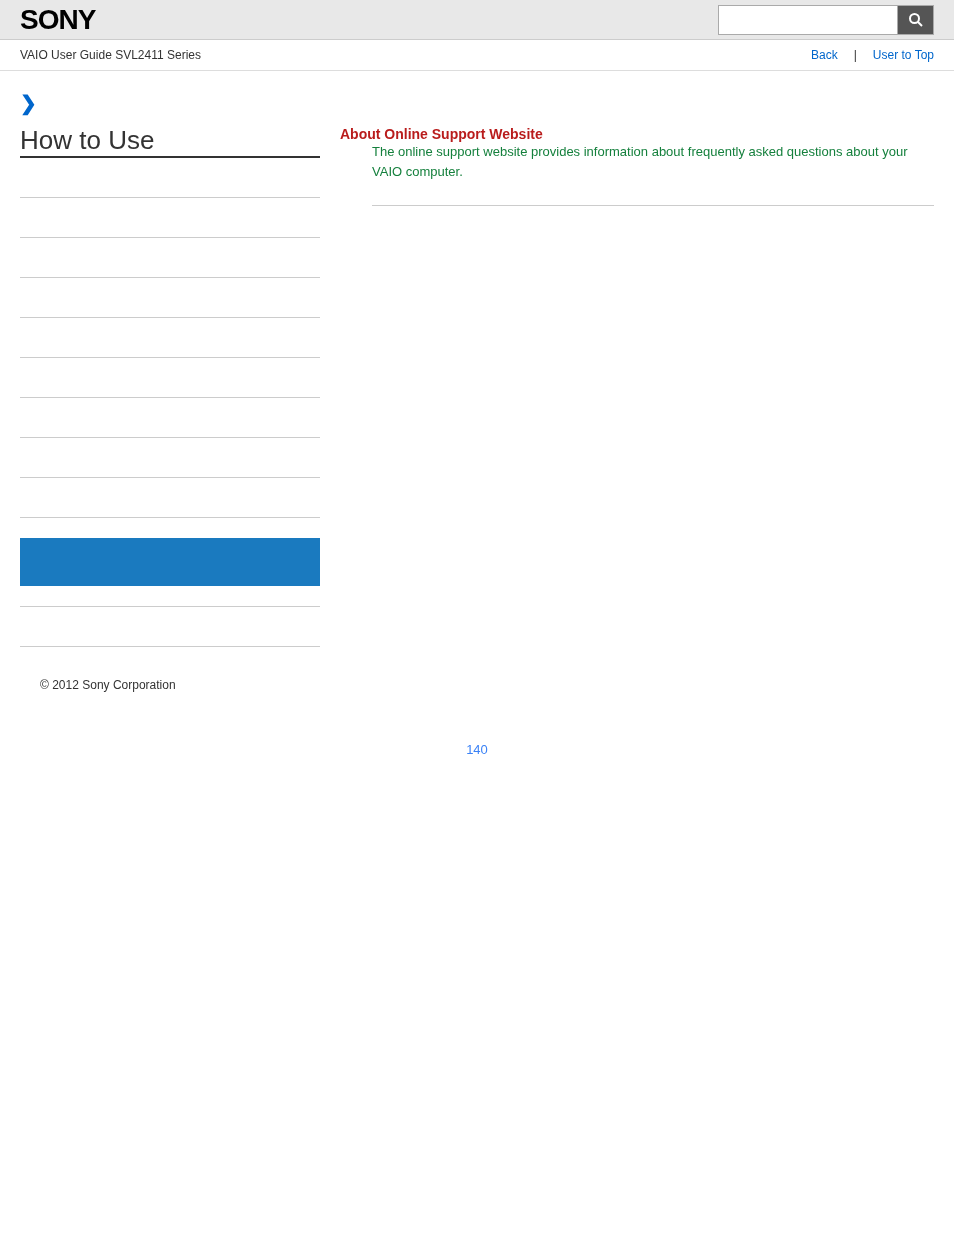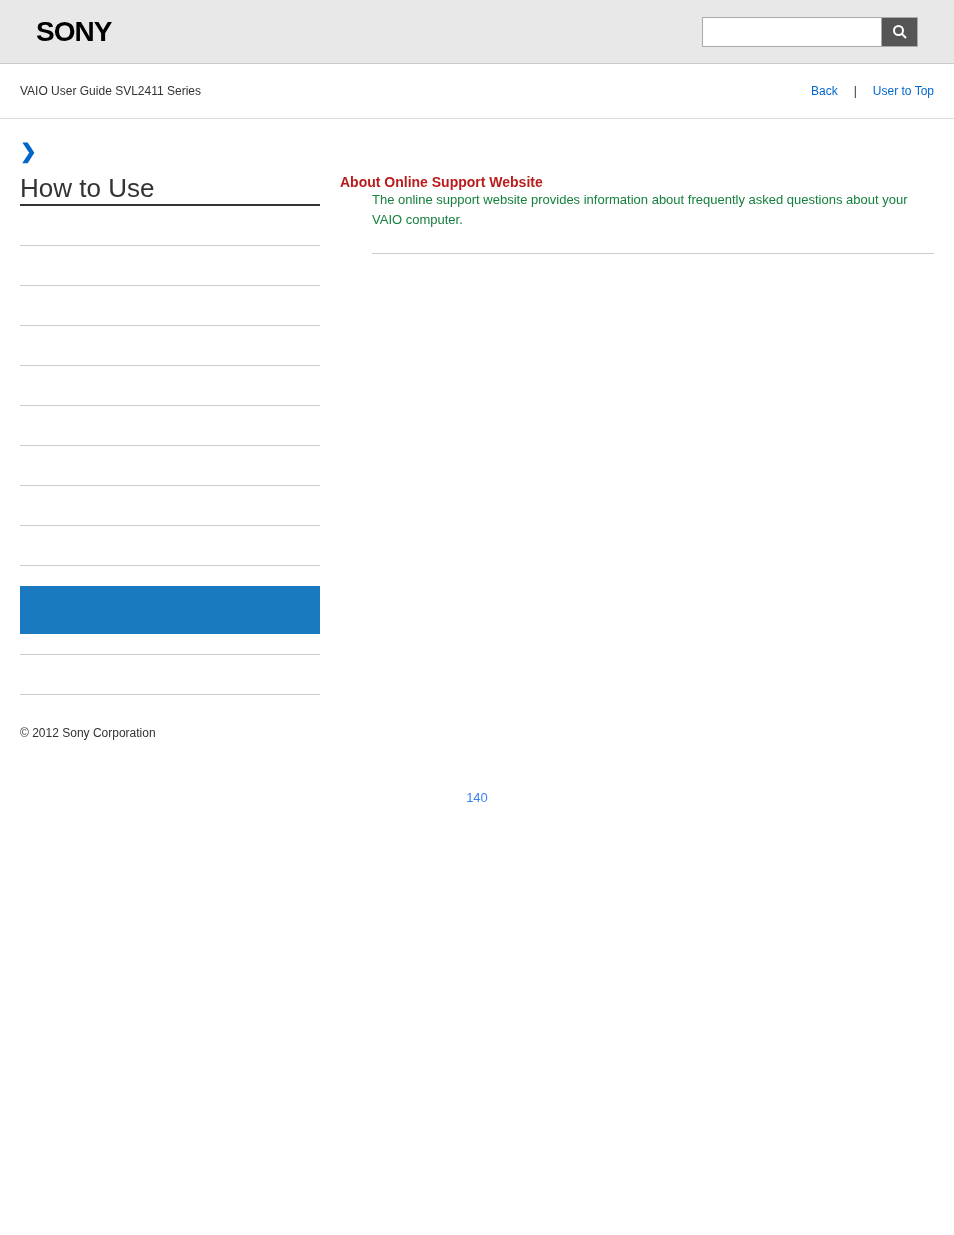--- a/index.html
+++ b/index.html
@@ -13,26 +13,26 @@
       font-size: 13px;
       color: #333;
       background: #fff;
       width: 954px;
       min-height: 1235px;
     }
 
     
     .header {
       background: #e8e8e8;
-      padding: 12px 36px;
+      padding: 12px 20px;
       display: flex;
       align-items: center;
       justify-content: space-between;
       border-bottom: 1px solid #ccc;
-      height: 64px;
+      height: 40px;
     }
 
     .sony-logo {
       font-size: 28px;
       font-weight: bold;
       font-family: 'Arial Black', Arial, sans-serif;
       color: #000;
       letter-spacing: -1px;
     }
 
@@ -60,21 +60,21 @@
       cursor: pointer;
       display: flex;
       align-items: center;
       justify-content: center;
       color: #fff;
       font-size: 16px;
     }
 
     
     .breadcrumb-bar {
-      padding: 20px 20px;
+      padding: 8px 20px;
       display: flex;
       justify-content: space-between;
       align-items: flex-end;
       border-bottom: 1px solid #ddd;
       font-size: 12px;
     }
 
     .breadcrumb-text {
       color: #333;
     }
@@ -181,20 +181,21 @@
 
     
     .footer {
       padding: 20px;
       padding-top: 10px;
     }
 
     .copyright {
       font-size: 12px;
       color: #333;
+      margin-left: 20px;
     }
 
     
     .page-number {
       text-align: center;
       padding: 30px;
       font-size: 13px;
       color: #3b82f6;
     }
   </style>

